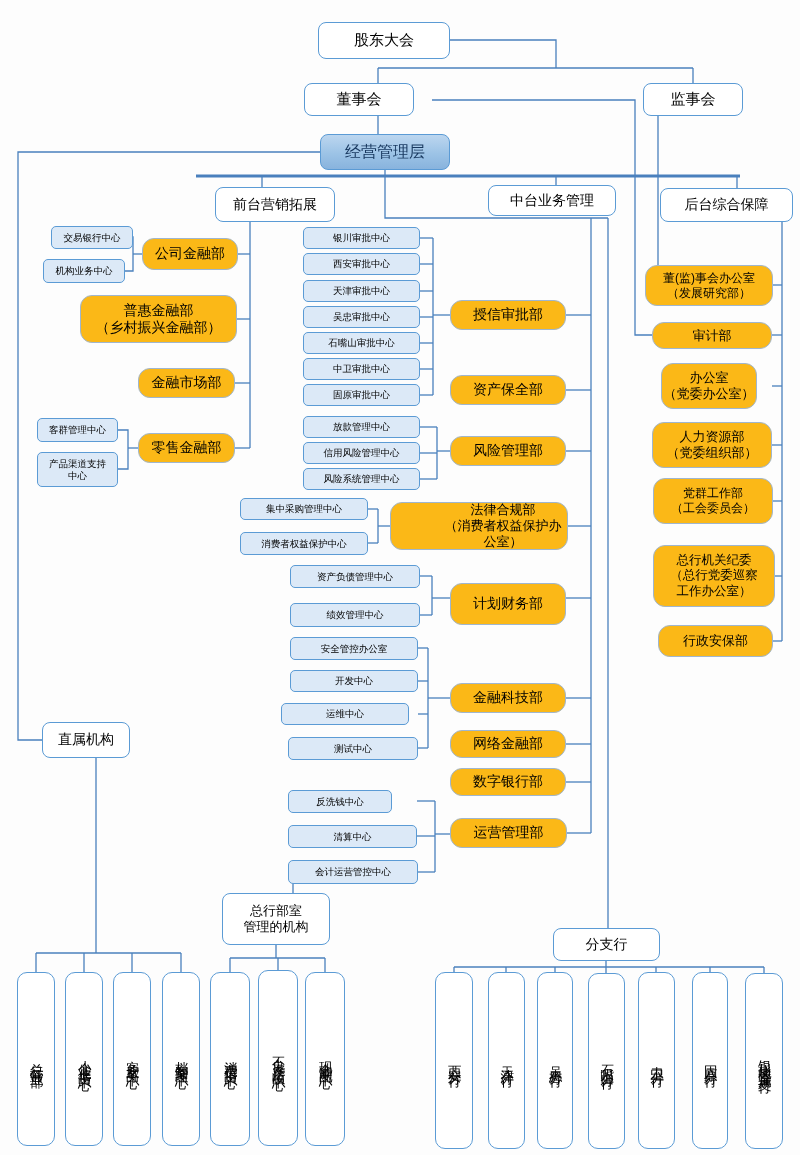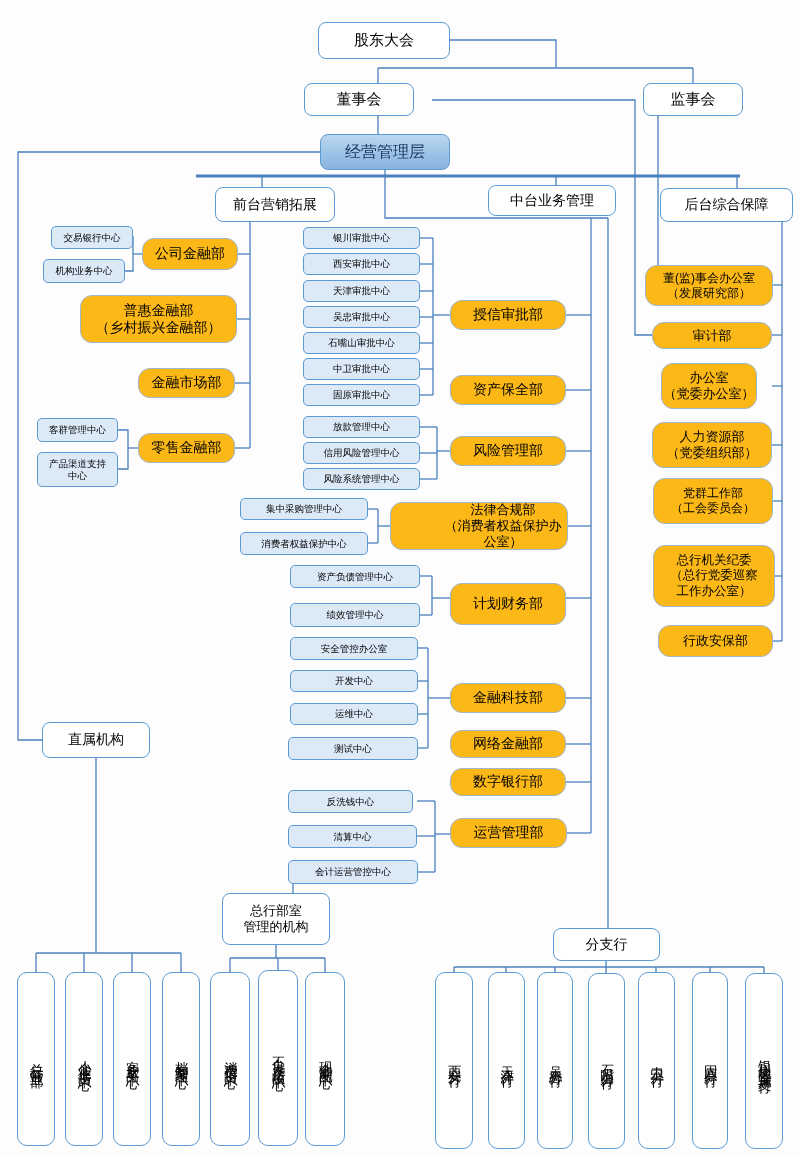--- a/index.html
+++ b/index.html
@@ -158,23 +158,23 @@
     <div class="node center" style="left: 303px; top: 384px; width: 117px; height: 22px; font-size: 9.5px;">固原审批中心</div>
     <div class="node center" style="left: 303px; top: 416px; width: 117px; height: 22px; font-size: 9.5px;">放款管理中心</div>
     <div class="node center" style="left: 303px; top: 442px; width: 117px; height: 22px; font-size: 9.5px;">信用风险管理中心</div>
     <div class="node center" style="left: 303px; top: 468px; width: 117px; height: 22px; font-size: 9.5px;">风险系统管理中心</div>
     <div class="node center" style="left: 240px; top: 498px; width: 128px; height: 22px; font-size: 9.5px;">集中采购管理中心</div>
     <div class="node center" style="left: 240px; top: 532px; width: 128px; height: 23px; font-size: 9.5px;">消费者权益保护中心</div>
     <div class="node center" style="left: 290px; top: 565px; width: 130px; height: 23px; font-size: 9.5px;">资产负债管理中心</div>
     <div class="node center" style="left: 290px; top: 603px; width: 130px; height: 24px; font-size: 9.5px;">绩效管理中心</div>
     <div class="node center" style="left: 290px; top: 637px; width: 128px; height: 23px; font-size: 9.5px;">安全管控办公室</div>
     <div class="node center" style="left: 290px; top: 670px; width: 128px; height: 22px; font-size: 9.5px;">开发中心</div>
-    <div class="node center" style="left: 290px; top: 703px; width: 128px; height: 22px; font-size: 9.5px;">运维中心</div>
+    <div class="node center" style="left: 281px; top: 703px; width: 128px; height: 22px; font-size: 9.5px;">运维中心</div>
     <div class="node center" style="left: 288px; top: 737px; width: 130px; height: 23px; font-size: 9.5px;">测试中心</div>
-    <div class="node center" style="left: 288px; top: 790px; width: 125px; height: 23px; font-size: 9.5px;">反洗钱中心</div>
+    <div class="node center" style="left: 288px; top: 790px; width: 104px; height: 23px; font-size: 9.5px;">反洗钱中心</div>
     <div class="node center" style="left: 288px; top: 825px; width: 129px; height: 23px; font-size: 9.5px;">清算中心</div>
     <div class="node center" style="left: 288px; top: 860px; width: 130px; height: 24px; font-size: 9.5px;">会计运营管控中心</div>
     <div class="node dept" style="left: 450px; top: 300px; width: 116px; height: 30px; font-size: 14px;">授信审批部</div>
     <div class="node dept" style="left: 450px; top: 375px; width: 116px; height: 30px; font-size: 14px;">资产保全部</div>
     <div class="node dept" style="left: 450px; top: 436px; width: 116px; height: 30px; font-size: 14px; text-align: right;">风险管理部</div>
     <div class="node dept" style="left: 390px; top: 502px; width: 178px; height: 48px; font-size: 13px; padding-left: 48px;">法律合规部
 （消费者权益保护办公室）</div>
     <div class="node dept" style="left: 450px; top: 583px; width: 116px; height: 42px; font-size: 14px;">计划财务部</div>
     <div class="node dept" style="left: 450px; top: 683px; width: 116px; height: 30px; font-size: 14px;">金融科技部</div>
     <div class="node dept" style="left: 450px; top: 730px; width: 116px; height: 28px; font-size: 14px;">网络金融部</div>
@@ -186,21 +186,21 @@
     <div class="node dept" style="left: 652px; top: 363px; width: 96px; height: 46px; font-size: 13px; margin-left: 9px;">办公室
 （党委办公室）</div>
     <div class="node dept" style="left: 652px; top: 422px; width: 120px; height: 46px; font-size: 13px;">人力资源部
 （党委组织部）</div>
     <div class="node dept" style="left: 653px; top: 478px; width: 120px; height: 46px; font-size: 12px;">党群工作部
 （工会委员会）</div>
     <div class="node dept" style="left: 653px; top: 545px; width: 122px; height: 62px; font-size: 12.5px;">总行机关纪委
 （总行党委巡察
 工作办公室）</div>
     <div class="node dept" style="left: 658px; top: 625px; width: 115px; height: 32px; font-size: 13px;">行政安保部</div>
-    <div class="node plain" style="left: 42px; top: 722px; width: 108px; height: 36px; font-size: 14px;">直属机构</div>
+    <div class="node plain" style="left: 42px; top: 722px; width: 88px; height: 36px; font-size: 14px;">直属机构</div>
     <div class="node plain" style="left: 222px; top: 893px; width: 108px; height: 52px; font-size: 13px;">总行部室
 管理的机构</div>
     <div class="node plain" style="left: 553px; top: 928px; width: 107px; height: 33px; font-size: 14px;">分支行</div>
     <div class="node vert" style="left: 17px; top: 972px; width: 38px; height: 174px; font-size: 13.5px;">总行营业部</div>
     <div class="node vert" style="left: 65px; top: 972px; width: 38px; height: 174px; font-size: 13.5px;">小企业信贷中心</div>
     <div class="node vert" style="left: 113px; top: 972px; width: 38px; height: 174px; font-size: 13.5px;">客户服务中心</div>
     <div class="node vert" style="left: 162px; top: 972px; width: 38px; height: 174px; font-size: 13.5px;">档案管理中心</div>
     <div class="node vert" style="left: 210px; top: 972px; width: 40px; height: 174px; font-size: 13.5px;">消费信贷中心</div>
     <div class="node vert" style="left: 258px; top: 970px; width: 40px; height: 176px; font-size: 13.5px;">不良资产清收中心</div>
     <div class="node vert" style="left: 305px; top: 972px; width: 40px; height: 174px; font-size: 13.5px;">现金调配中心</div>

